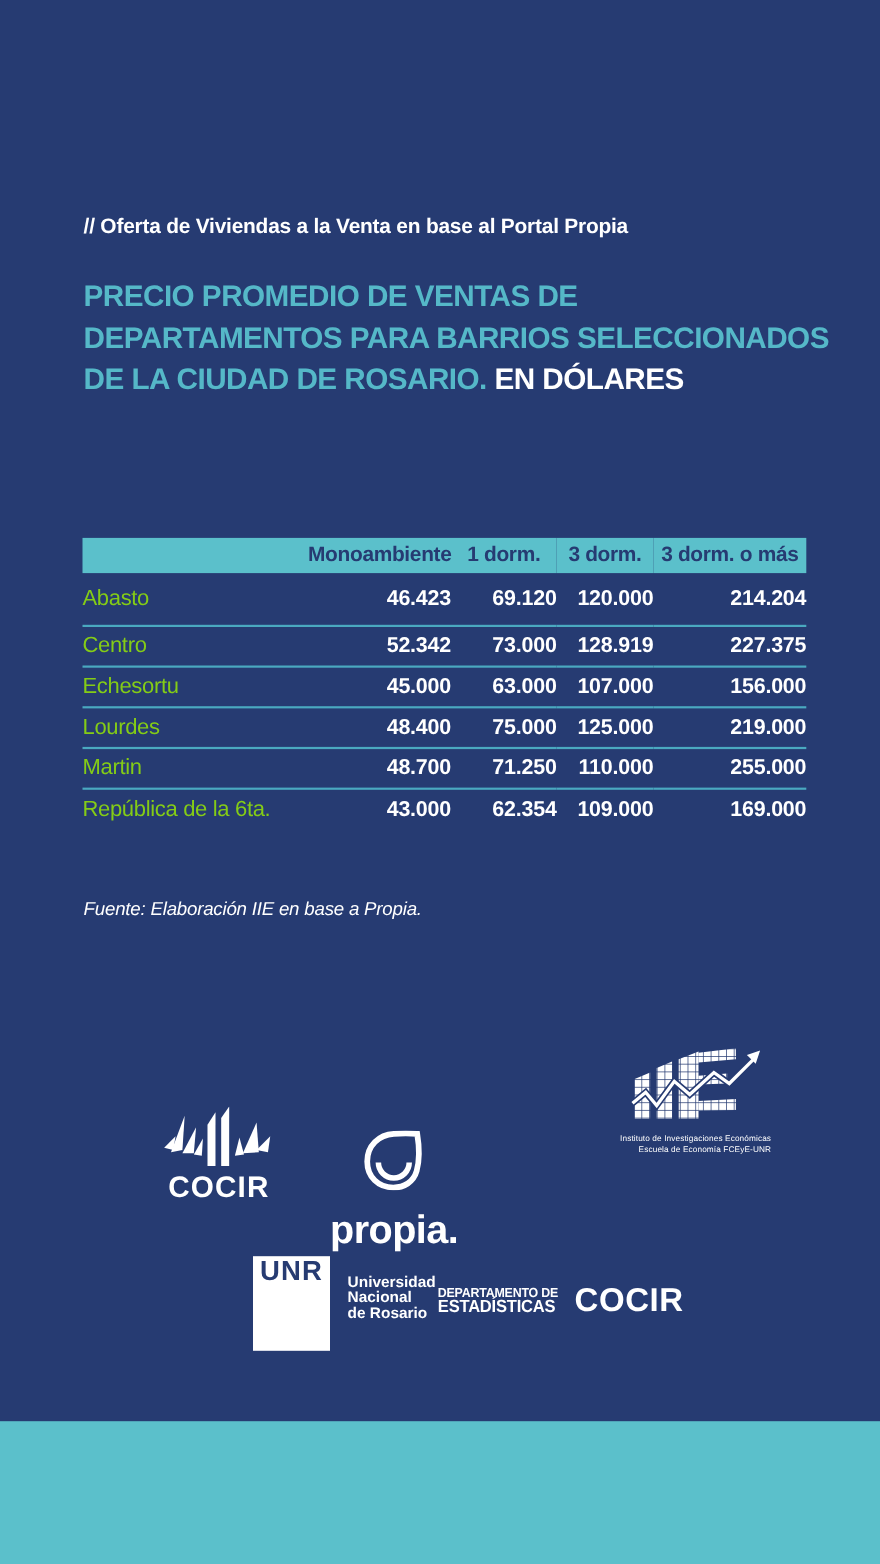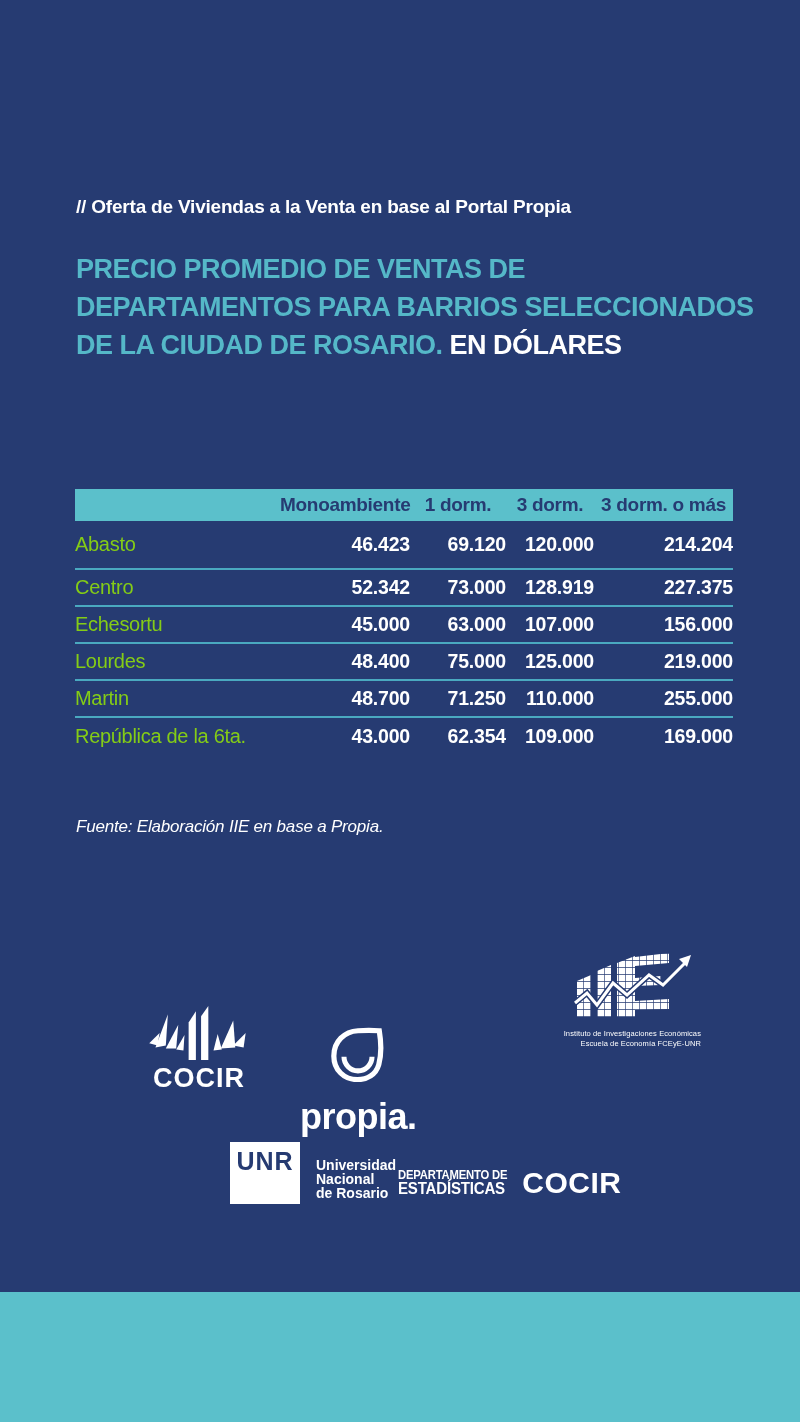--- a/index.html
+++ b/index.html
@@ -54,22 +54,22 @@
   .logo-cocir{position:absolute;left:144px;top:1006px;width:110px;text-align:center;}
   .logo-cocir .cocir-label{color:#fff;font-weight:bold;font-size:27px;letter-spacing:1px;margin-top:-3px;}
   .logo-propia{position:absolute;left:300px;top:1024px;display:flex;align-items:center;gap:10px;flex-direction:column;}
   .logo-propia .propia-label{color:#fff;font-weight:bold;font-size:36px;letter-spacing:-0.5px;}
   .logo-iie{position:absolute;left:521px;top:953px;width:140px;text-align:right;margin-left:40px;}
   .logo-iie .cap{color:#fff;font-size:7.5px;line-height:10px;letter-spacing:0.1px;}
 
   
   .logo-unr{position:absolute;left:230px;top:1142px;display:flex;gap:16px;}
   .unr-box{
-    width:70px;height:62px;background:#ffffff;
-    display:flex;align-items:center;justify-content:center;
+    width:70px;height:86px;background:#ffffff;
+    display:flex;align-items:flex-start;justify-content:center;
     box-sizing:border-box;padding-bottom:24px;
   }
   .unr-box .unr-acronym{color:#263b72;font-weight:bold;font-size:25px;letter-spacing:1px;}
   .unr-text{color:#fff;font-weight:bold;font-size:14px;line-height:14px;padding-top:16px;}
   .unr-text div{margin-bottom:0;}
   .logo-dept{position:absolute;left:398px;top:1166px;display:flex;align-items:center;gap:8px;}
   .dept-lines{color:#fff;font-weight:bold;transform:scaleX(0.94);transform-origin:left center;}
   .dept-lines .l1{font-size:12px;letter-spacing:-0.2px;line-height:12px;}
   .dept-lines .l2{font-size:16px;letter-spacing:-0.2px;line-height:16px;}
   .dept-brand{color:#fff;font-weight:bold;font-size:30px;letter-spacing:0.5px;}

